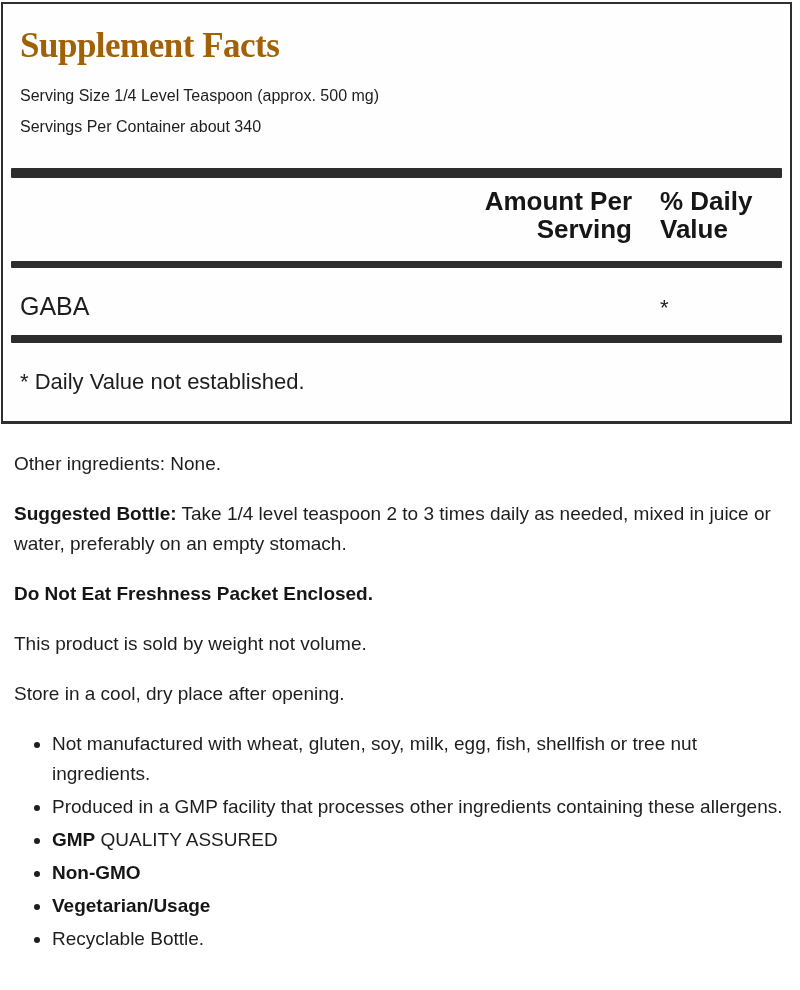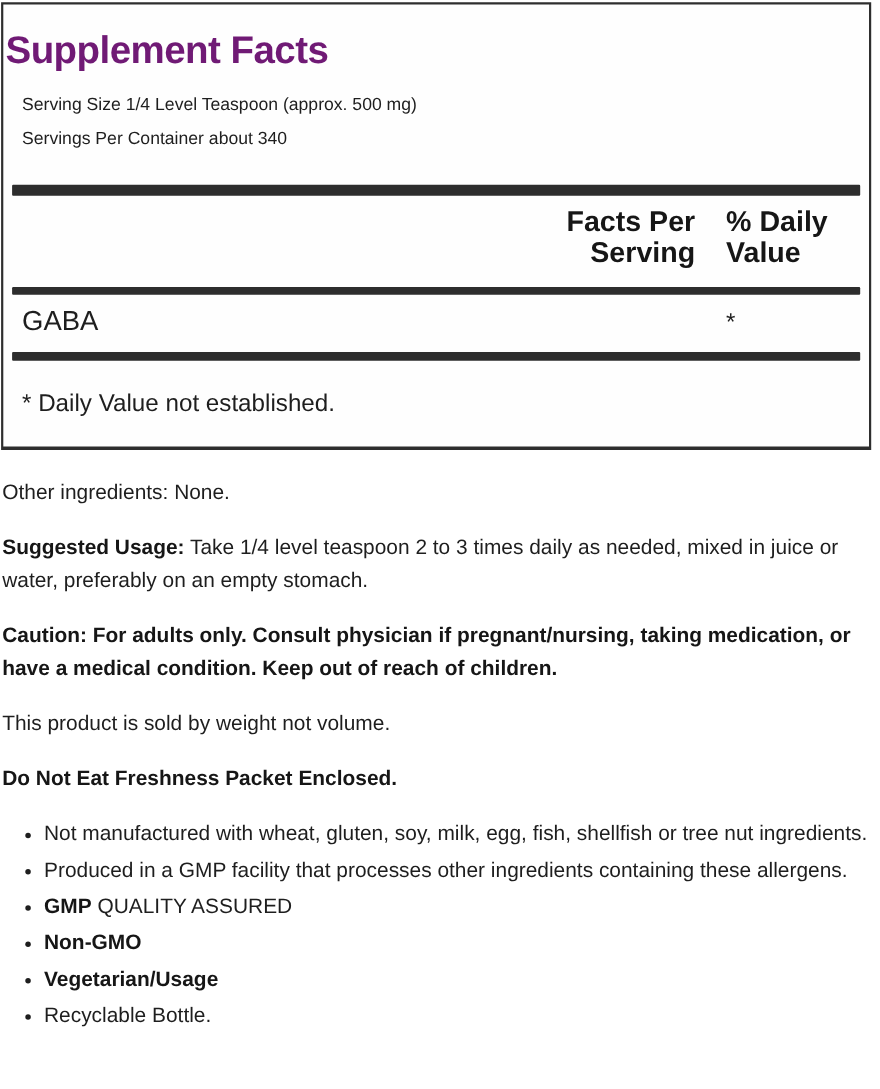--- a/index.html
+++ b/index.html
@@ -12,52 +12,52 @@
   
   .facts-panel {
     margin: 2px 8px 0 1px;
     border: 2px solid #2e2e2e;
     border-bottom-width: 3px;
     background: #fefefe;
     padding-bottom: 26px;
   }
   .facts-title {
     font-size: 35px; font-weight: bold; letter-spacing: -0.5px;
-    margin: 22px 0 0 2px; line-height: 40px; color: #701a75;
+    margin: 22px 0 0 17px; line-height: 40px; color: #a16207; font-family: Liberation Serif, serif;
   }
   .serving-line {
     font-size: 16px; margin: 18px 0 0 17px; line-height: 24px;
   }
   .serving-line.second { margin-top: 7px; }
   .bar {
     background: #2d2d2d; margin: 0 8px; border-radius: 1px;
   }
   .bar.heavy  { height: 10px; margin-top: 29px; }
   .bar.medium { height: 7px;  margin-top: 8px; }
   .bar.row-end{ height: 8px;  margin-top: 0; }
   .cols-header {
     display: flex; justify-content: flex-end; align-items: flex-start;
     padding: 9px 34px 10px 17px;
     font-weight: bold; font-size: 26px; line-height: 28px; color: #161616;
   }
   .col-amount { width: 162px; text-align: right; }
   .col-dv     { width: 96px;  text-align: left; margin-left: 28px; }
   .facts-row {
     display: flex; align-items: baseline;
-    padding: 10px 34px 13px 17px;
+    padding: 24px 34px 13px 17px;
     font-size: 25px; line-height: 28px;
   }
   .facts-row .row-name { flex: 1; }
   .facts-row .col-amount, .facts-row .col-dv { font-size: 25px; }
   .facts-row .col-dv { font-size: 22px; }
   .footnote {
     font-size: 22px; margin: 26px 0 0 17px;
   }
   
-  .body-copy { padding: 25px 6px 0 2px; }
+  .body-copy { padding: 25px 6px 0 14px; }
   .body-copy p {
     font-size: 19px; line-height: 30px; margin-bottom: 20px;
     color: #1e1e1e;
   }
   .body-copy b { color: #161616; }
   ul.flag-list {
     list-style: disc; margin: 16px 0 0 0; padding-left: 38px;
     max-width: 790px;
   }
   ul.flag-list li {
@@ -69,48 +69,48 @@
 
 <section class="facts-panel">
   <h1 class="facts-title">Supplement Facts</h1>
 
   <div class="serving-line">Serving Size 1/4 Level Teaspoon (approx. 500 mg)</div>
   <div class="serving-line second">Servings Per Container about 340</div>
 
   <div class="bar heavy"></div>
 
   <div class="cols-header">
-    <div class="col-amount">Facts Per Serving</div>
+    <div class="col-amount">Amount Per Serving</div>
     <div class="col-dv">% Daily Value</div>
   </div>
 
   <div class="bar medium"></div>
 
   <div class="facts-row">
     <div class="row-name">GABA</div>
     <div class="col-dv">*</div>
   </div>
 
   <div class="bar row-end"></div>
 
   <div class="footnote">* Daily Value not established.</div>
 </section>
 
 <div class="body-copy">
 
   <p><b></b><span>Other ingredients: None.</span></p>
 
-  <p><b>Suggested Usage:</b><span> Take 1/4 level teaspoon 2 to 3 times daily as needed, mixed in juice or water, preferably on an empty stomach.</span></p>
+  <p><b>Suggested Bottle:</b><span> Take 1/4 level teaspoon 2 to 3 times daily as needed, mixed in juice or water, preferably on an empty stomach.</span></p>
 
-  <p><b>Caution: For adults only. Consult physician if pregnant/nursing, taking medication, or have a medical condition. Keep out of reach of children.</b><span></span></p>
+
+  <p><b>Do Not Eat Freshness Packet Enclosed.</b><span></span></p>
 
   <p><b></b><span>This product is sold by weight not volume.</span></p>
 
-  <p><b>Do Not Eat Freshness Packet Enclosed.</b><span></span></p>
-
+  <p><b></b><span>Store in a cool, dry place after opening.</span></p>
 
   <ul class="flag-list">
     <li><b></b><span>Not manufactured with wheat, gluten, soy, milk, egg, fish, shellfish or tree nut ingredients.</span></li>
     <li><b></b><span>Produced in a GMP facility that processes other ingredients containing these allergens.</span></li>
     <li><b>GMP</b><span> QUALITY ASSURED</span></li>
     <li><b>Non-GMO</b><span></span></li>
     <li><b>Vegetarian/Usage</b><span></span></li>
     <li><b></b><span>Recyclable Bottle.</span></li>
   </ul>
 

